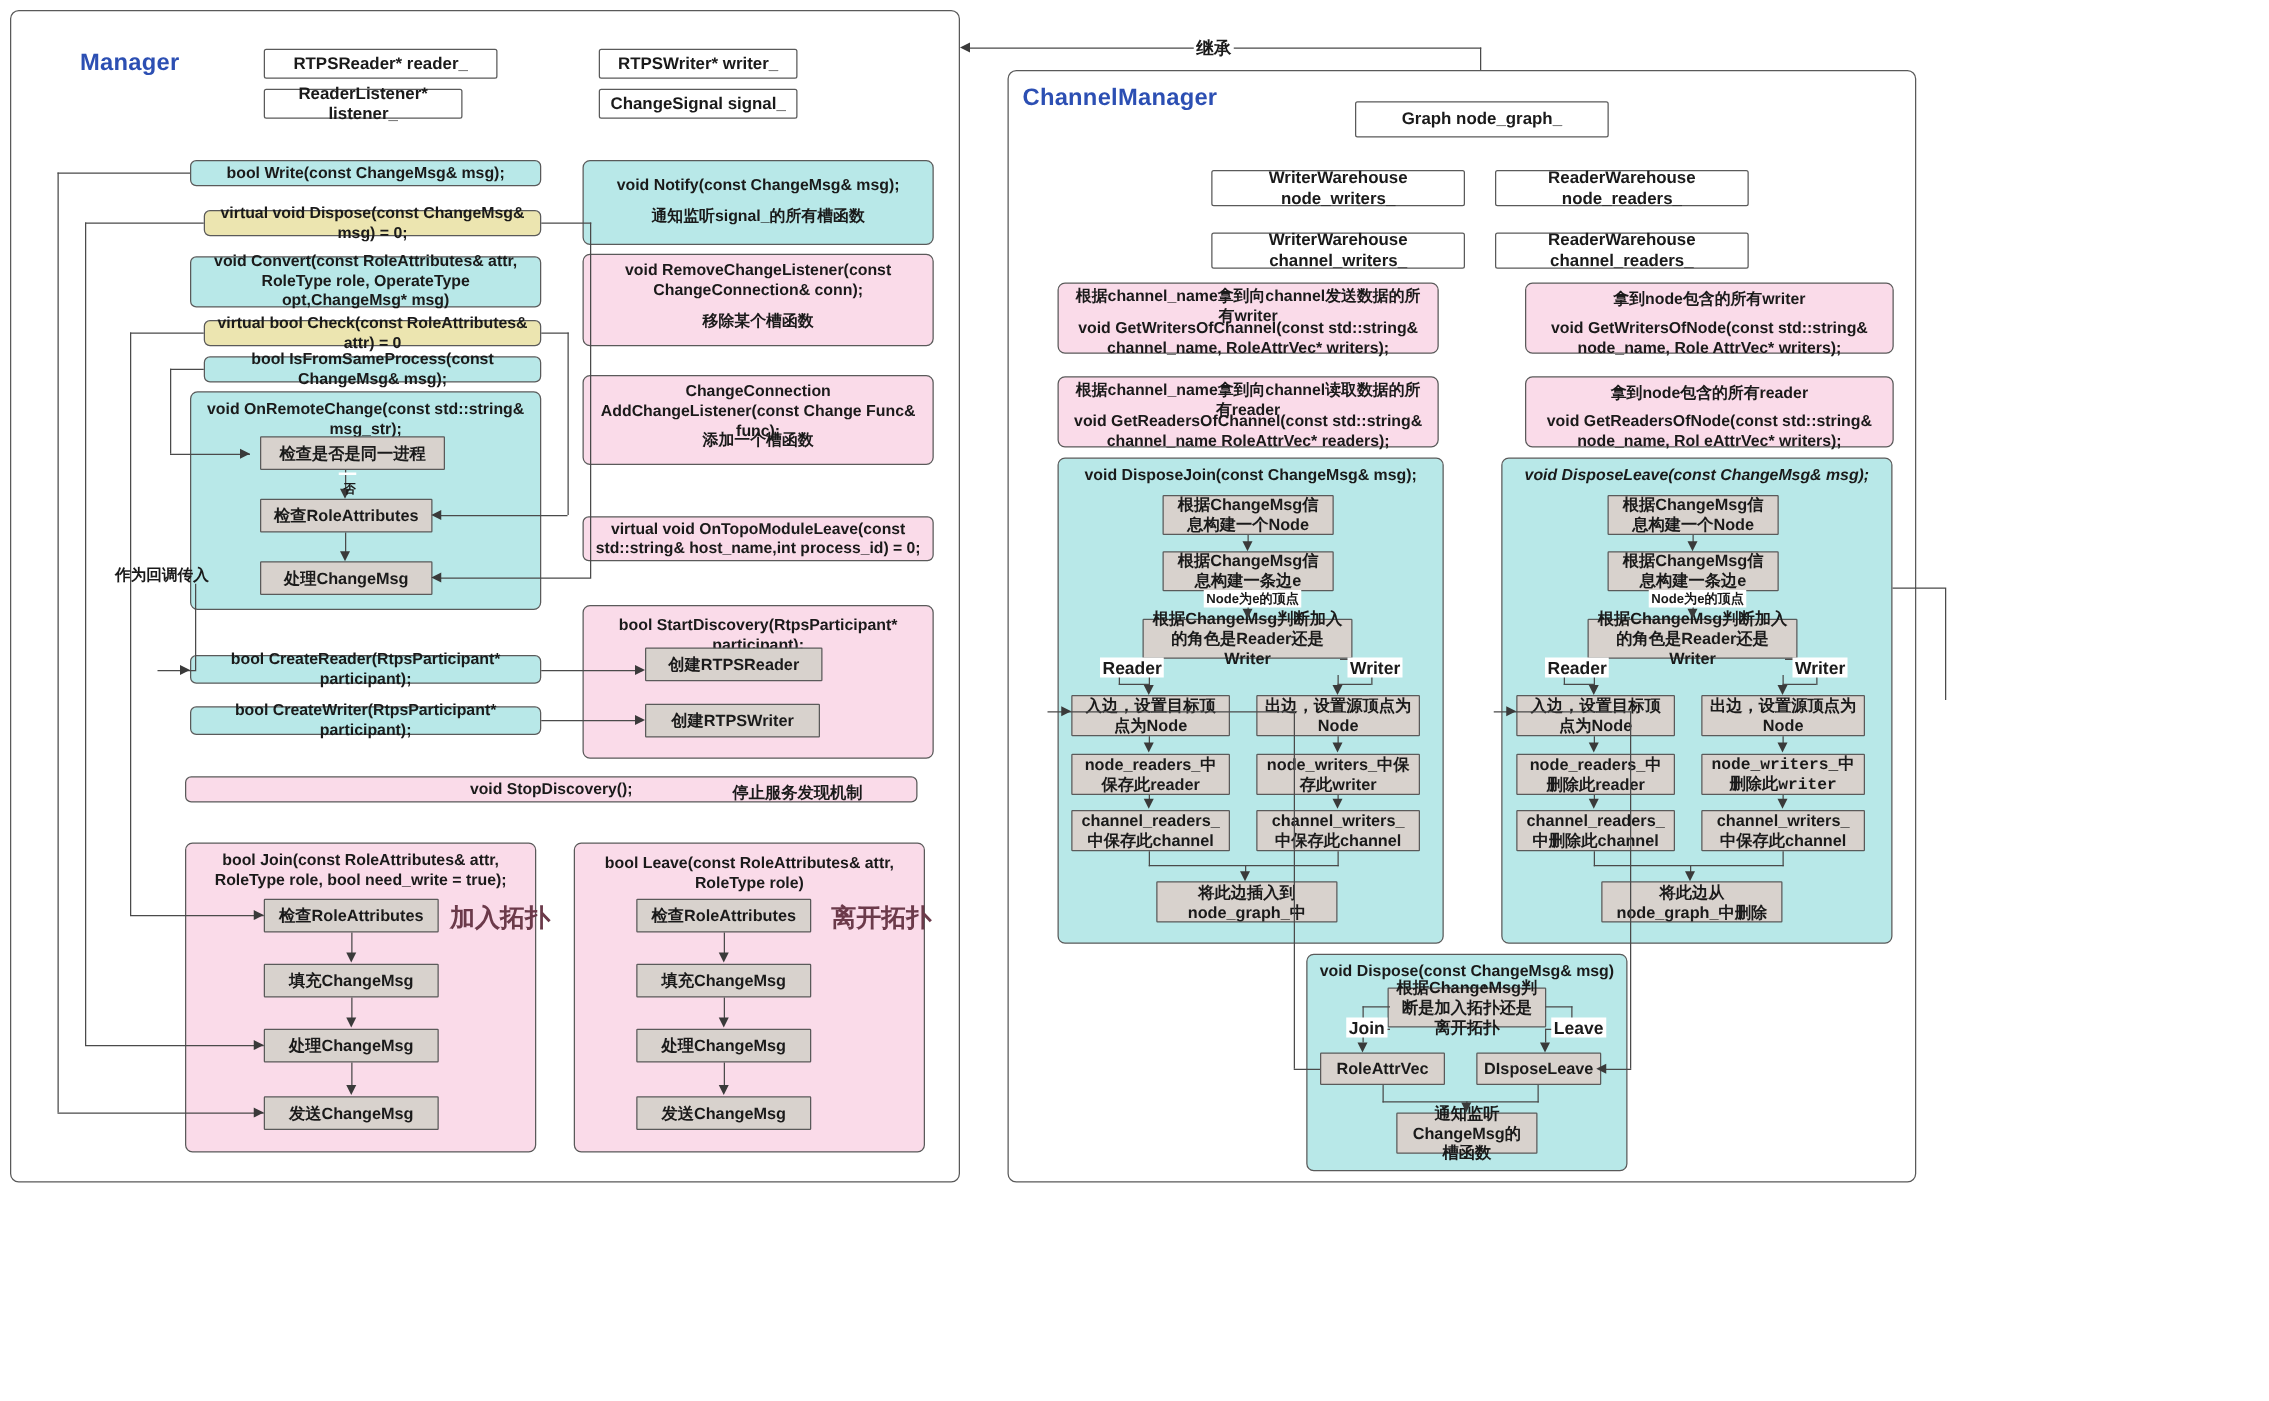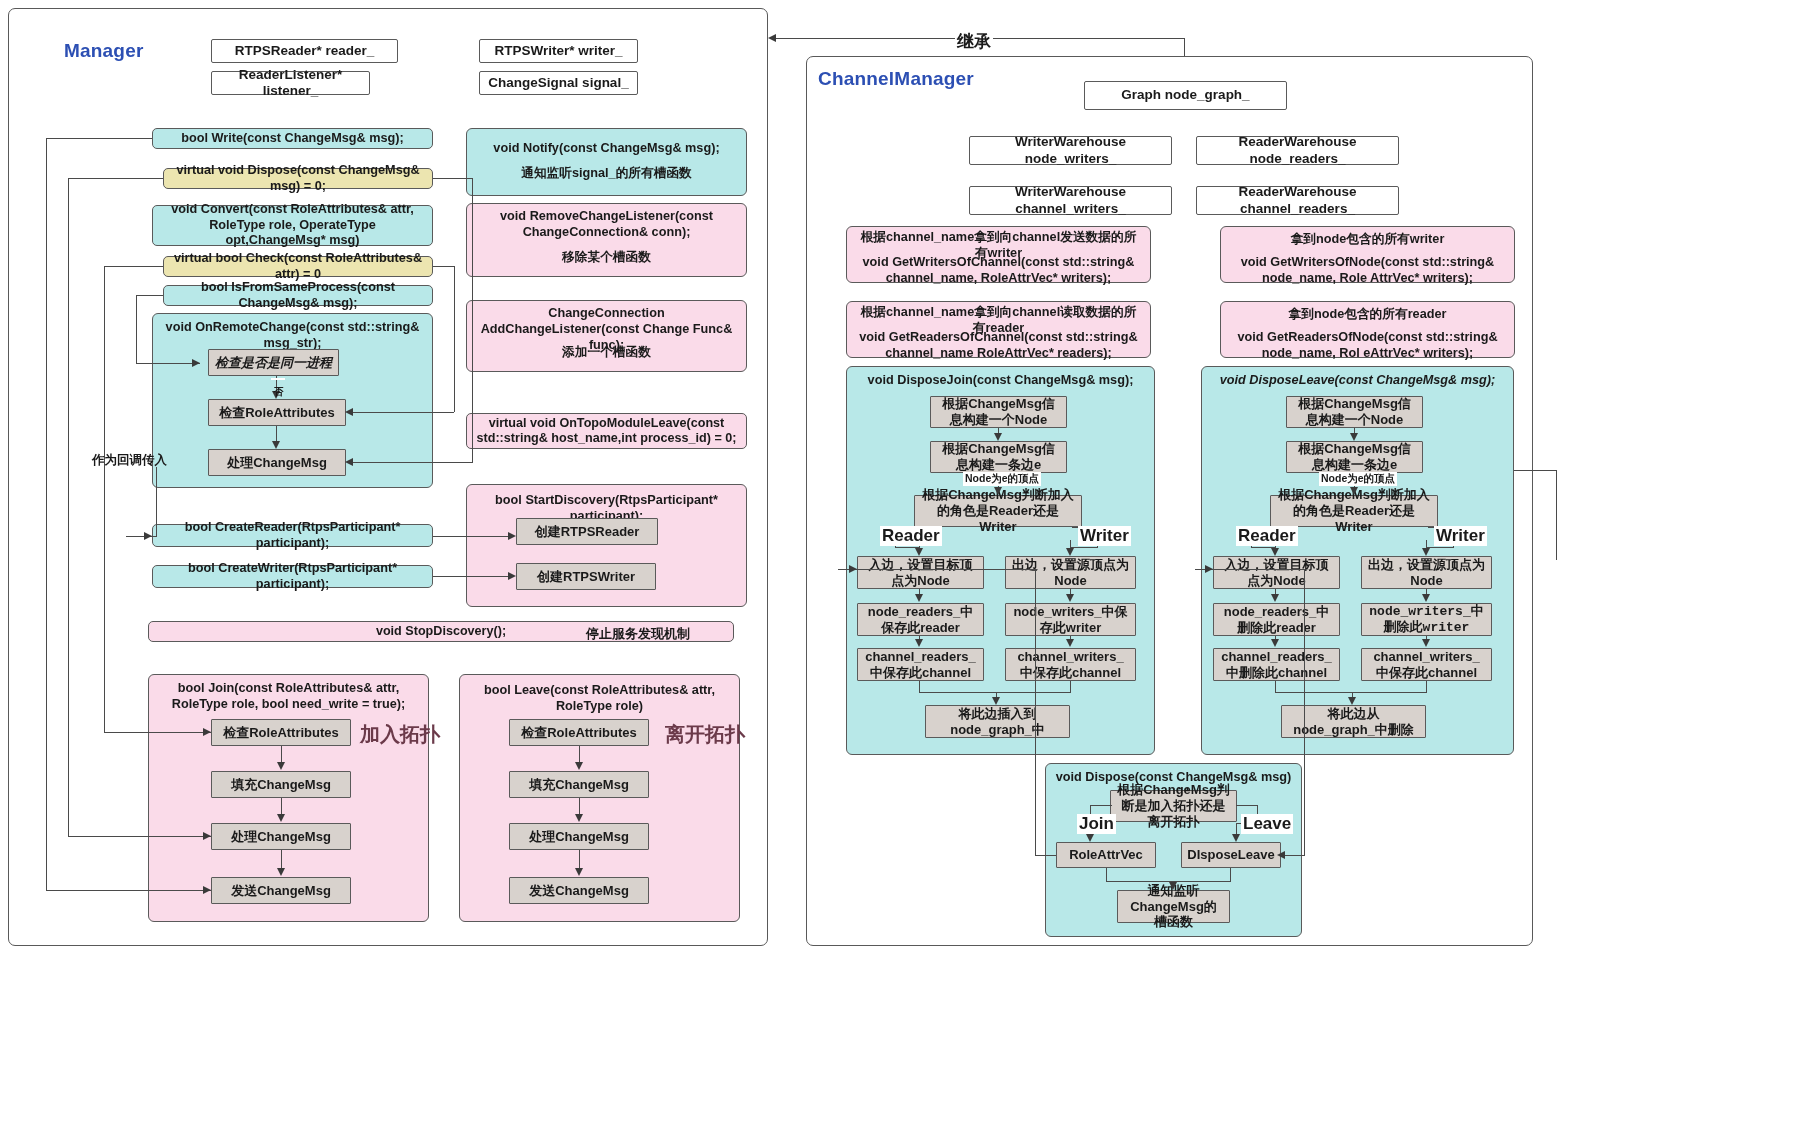--- a/index.html
+++ b/index.html
@@ -29,21 +29,21 @@
 
   
   .ln{position:absolute;background:#4a4a4a;}
   .lnh{height:1.3px;}
   .lnv{width:1.3px;}
   .arw{position:absolute;width:0;height:0;}
   .arw-r{border-top:4.5px solid transparent;border-bottom:4.5px solid transparent;border-left:8px solid #3a3a3a;}
   .arw-l{border-top:4.5px solid transparent;border-bottom:4.5px solid transparent;border-right:8px solid #3a3a3a;}
   .arw-d{border-left:4.5px solid transparent;border-right:4.5px solid transparent;border-top:8px solid #3a3a3a;}
 
-  .edgelbl{position:absolute;background:#fff;font-size:17px;font-weight:bold;color:#1a1a1a;
+  .edgelbl{position:absolute;background:#fff;font-size:14px;font-weight:bold;color:#1a1a1a;
            padding:0 2px;white-space:nowrap;}
   .edgelbl.vert{writing-mode:vertical-rl;text-orientation:upright;font-size:10px;padding:1px 0;}
   .annot{position:absolute;font-size:13px;font-weight:bold;color:#1a1a1a;background:#fff;white-space:nowrap;}
   .annot-big{position:absolute;font-size:20px;font-weight:bold;color:#6b3a4a;white-space:nowrap;}
   .side-note{position:absolute;font-size:12.5px;font-weight:bold;color:#1a1a1a;white-space:nowrap;}
 </style>
 </head>
 <body>
 
 <div id="canvas">
@@ -57,21 +57,21 @@
   <div class="abs box attr" style="left:479px;top:71px;width:159px;height:24px;">ChangeSignal signal_</div>
 
   <div class="abs box cyan" style="left:152px;top:128px;width:281px;height:21px;">bool Write(const ChangeMsg&amp; msg);</div>
   <div class="abs box yellow" style="left:163px;top:168px;width:270px;height:21px;">virtual void Dispose(const ChangeMsg&amp; msg) = 0;</div>
   <div class="abs box cyan" style="left:152px;top:205px;width:281px;height:41px;">void Convert(const RoleAttributes&amp; attr, RoleType role, OperateType opt,ChangeMsg* msg)</div>
   <div class="abs box yellow" style="left:163px;top:256px;width:270px;height:21px;">virtual bool Check(const RoleAttributes&amp; attr) = 0</div>
   <div class="abs box cyan" style="left:163px;top:285px;width:270px;height:21px;">bool IsFromSameProcess(const ChangeMsg&amp; msg);</div>
 
   <div class="abs grp cyanbg" style="left:152px;top:313px;width:281px;height:175px;"></div>
   <div class="grp-label" style="left:152px;top:320px;width:281px;">void OnRemoteChange(const std::string&amp; msg_str);</div>
-  <div class="abs box grey" style="left:208px;top:349px;width:131px;height:27px;font-style:italic;">检查是否是同一进程</div>
+  <div class="abs box grey" style="left:208px;top:349px;width:148px;height:27px;">检查是否是同一进程</div>
   <div class="abs box grey" style="left:208px;top:399px;width:138px;height:27px;">检查RoleAttributes</div>
   <div class="abs box grey" style="left:208px;top:449px;width:138px;height:27px;">处理ChangeMsg</div>
   <div class="ln lnv" style="left:276px;top:376px;height:16px;"></div>
   <div class="arw arw-d" style="left:272px;top:391px;"></div>
   <div class="edgelbl vert" style="left:271px;top:378px;">否</div>
   <div class="ln lnv" style="left:276px;top:426px;height:16px;"></div>
   <div class="arw arw-d" style="left:272px;top:441px;"></div>
 
   <div class="abs box cyan" style="left:152px;top:524px;width:281px;height:23px;">bool CreateReader(RtpsParticipant* participant);</div>
   <div class="abs box cyan" style="left:152px;top:565px;width:281px;height:23px;">bool CreateWriter(RtpsParticipant* participant);</div>

